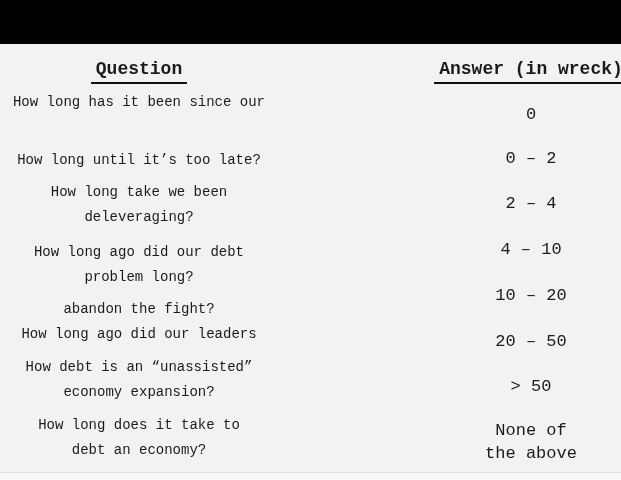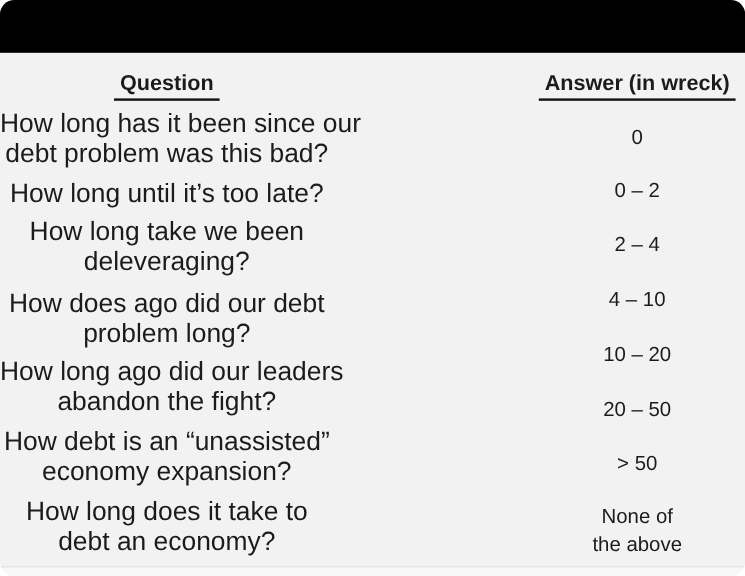--- a/index.html
+++ b/index.html
@@ -1,23 +1,22 @@
 <!DOCTYPE html>
 <html><head>
 <meta charset="utf-8">
 <style>
   html,body{margin:0;padding:0;}
   .slide{
     position:relative;
     width:621px;height:480px;
     background:#f2f2f2;
     overflow:hidden;
-    font-family:Liberation Sans, sans-serif;
+    font-family:Liberation Mono, monospace;
     color:#1b1b1b;
-    border-radius:12px;
   }
   .topbar{
     position:absolute;left:0;top:0;
     width:621px;height:44px;
     background:#000000;
   }
   .hdr{
     position:absolute;top:57px;
     text-align:center;
     font-size:18px;font-weight:bold;
@@ -27,21 +26,21 @@
   .hdr-q{left:0;width:278px;}
   .hdr-a{left:431px;width:200px;}
   .hdr .u{
     display:inline-block;
     border-bottom:2px solid #111111;
     padding:0 5px 1px 5px;
   }
   .qblock{
     position:absolute;left:0;width:278px;
     text-align:center;
-    font-size:22px;line-height:25px;
+    font-size:14px;line-height:25px;
     white-space:nowrap;
   }
   .ablock{
     position:absolute;left:431px;width:200px;
     text-align:center;
     font-size:17px;line-height:25px;
     white-space:nowrap;
   }
   .ablock.two{line-height:23px;}
   .bottom-line{
@@ -64,36 +63,35 @@
 
   <div class="hdr hdr-q">
     <span class="u">Question</span>
   </div>
   <div class="hdr hdr-a">
     <span class="u">Answer (in wreck)</span>
   </div>
 
   <div class="qblock" style="top:90px">
     <div>How long has it been since our</div>
-    <div>debt problem was this bad?</div>
   </div>
   <div class="qblock" style="top:148px">
     <div>How long until it’s too late?</div>
   </div>
   <div class="qblock" style="top:180px">
     <div>How long take we been</div>
     <div>deleveraging?</div>
   </div>
   <div class="qblock" style="top:240px">
-    <div>How does ago did our debt</div>
+    <div>How long ago did our debt</div>
     <div>problem long?</div>
   </div>
   <div class="qblock" style="top:297px">
+    <div>abandon the fight?</div>
     <div>How long ago did our leaders</div>
-    <div>abandon the fight?</div>
   </div>
   <div class="qblock" style="top:355px">
     <div>How debt is an “unassisted”</div>
     <div>economy expansion?</div>
   </div>
   <div class="qblock" style="top:413px">
     <div>How long does it take to</div>
     <div>debt an economy?</div>
   </div>
 

